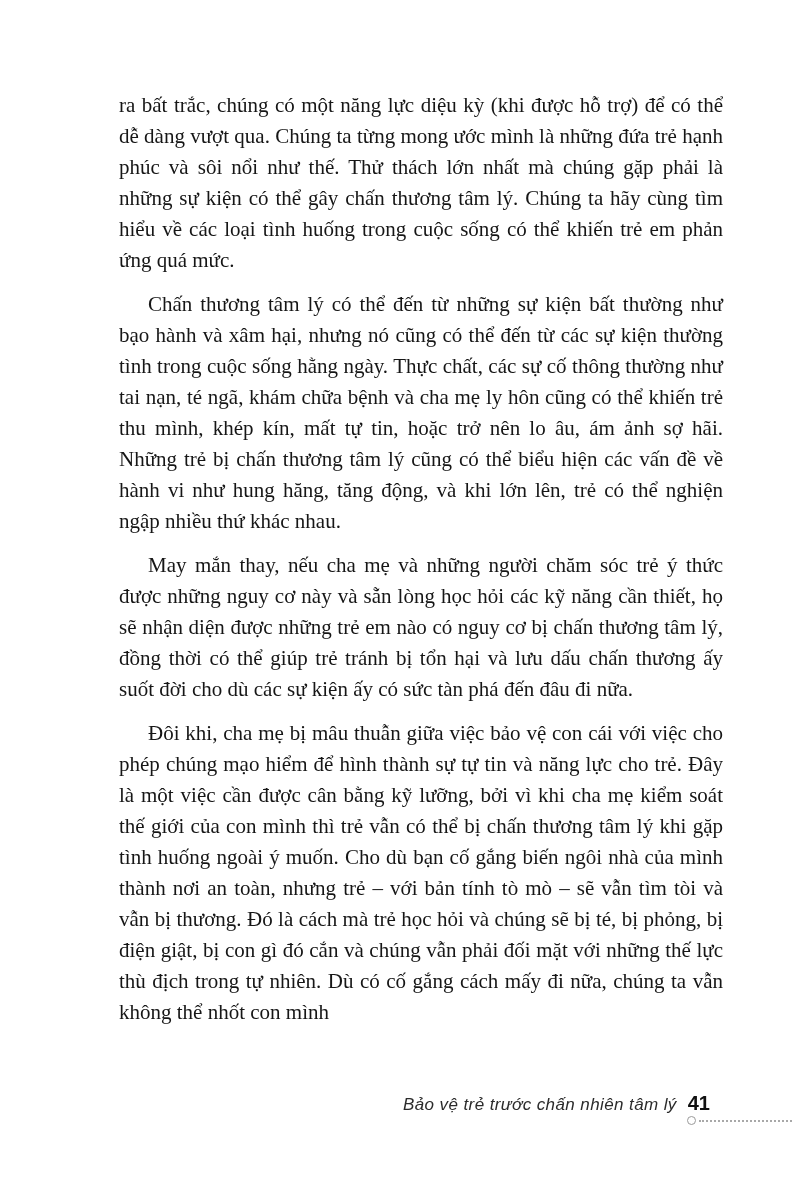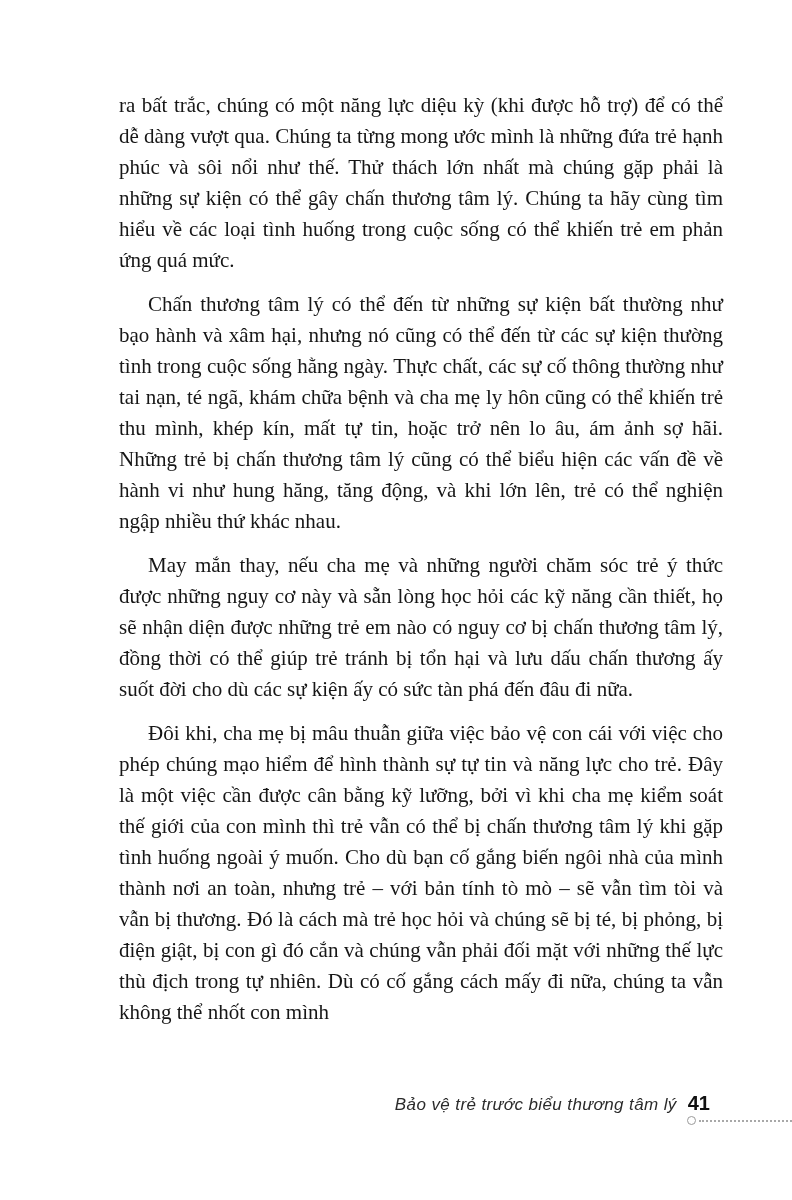--- a/index.html
+++ b/index.html
@@ -86,21 +86,21 @@
 <div class="page">
 
   <div class="body-text">
       <p class="">ra bất trắc, chúng có một năng lực diệu kỳ (khi được hỗ trợ) để có thể dễ dàng vượt qua. Chúng ta từng mong ước mình là những đứa trẻ hạnh phúc và sôi nổi như thế. Thử thách lớn nhất mà chúng gặp phải là những sự kiện có thể gây chấn thương tâm lý. Chúng ta hãy cùng tìm hiểu về các loại tình huống trong cuộc sống có thể khiến trẻ em phản ứng quá mức.</p>
       <p class="indent">Chấn thương tâm lý có thể đến từ những sự kiện bất thường như bạo hành và xâm hại, nhưng nó cũng có thể đến từ các sự kiện thường tình trong cuộc sống hằng ngày. Thực chất, các sự cố thông thường như tai nạn, té ngã, khám chữa bệnh và cha mẹ ly hôn cũng có thể khiến trẻ thu mình, khép kín, mất tự tin, hoặc trở nên lo âu, ám ảnh sợ hãi. Những trẻ bị chấn thương tâm lý cũng có thể biểu hiện các vấn đề về hành vi như hung hăng, tăng động, và khi lớn lên, trẻ có thể nghiện ngập nhiều thứ khác nhau.</p>
       <p class="indent">May mắn thay, nếu cha mẹ và những người chăm sóc trẻ ý thức được những nguy cơ này và sẵn lòng học hỏi các kỹ năng cần thiết, họ sẽ nhận diện được những trẻ em nào có nguy cơ bị chấn thương tâm lý, đồng thời có thể giúp trẻ tránh bị tổn hại và lưu dấu chấn thương ấy suốt đời cho dù các sự kiện ấy có sức tàn phá đến đâu đi nữa.</p>
       <p class="indent">Đôi khi, cha mẹ bị mâu thuẫn giữa việc bảo vệ con cái với việc cho phép chúng mạo hiểm để hình thành sự tự tin và năng lực cho trẻ. Đây là một việc cần được cân bằng kỹ lưỡng, bởi vì khi cha mẹ kiểm soát thế giới của con mình thì trẻ vẫn có thể bị chấn thương tâm lý khi gặp tình huống ngoài ý muốn. Cho dù bạn cố gắng biến ngôi nhà của mình thành nơi an toàn, nhưng trẻ – với bản tính tò mò – sẽ vẫn tìm tòi và vẫn bị thương. Đó là cách mà trẻ học hỏi và chúng sẽ bị té, bị phỏng, bị điện giật, bị con gì đó cắn và chúng vẫn phải đối mặt với những thế lực thù địch trong tự nhiên. Dù có cố gắng cách mấy đi nữa, chúng ta vẫn không thể nhốt con mình</p>
     </div>
 
   <div class="footer">
-    <span class="running-title">Bảo vệ trẻ trước biểu thương tâm lý</span>
+    <span class="running-title">Bảo vệ trẻ trước chấn nhiên tâm lý</span>
     <span class="page-number">41</span>
   </div>
 
   <div class="footer-rule">
     <span class="ring"></span>
     <span class="dots"></span>
   </div>
 
 </div>
 

